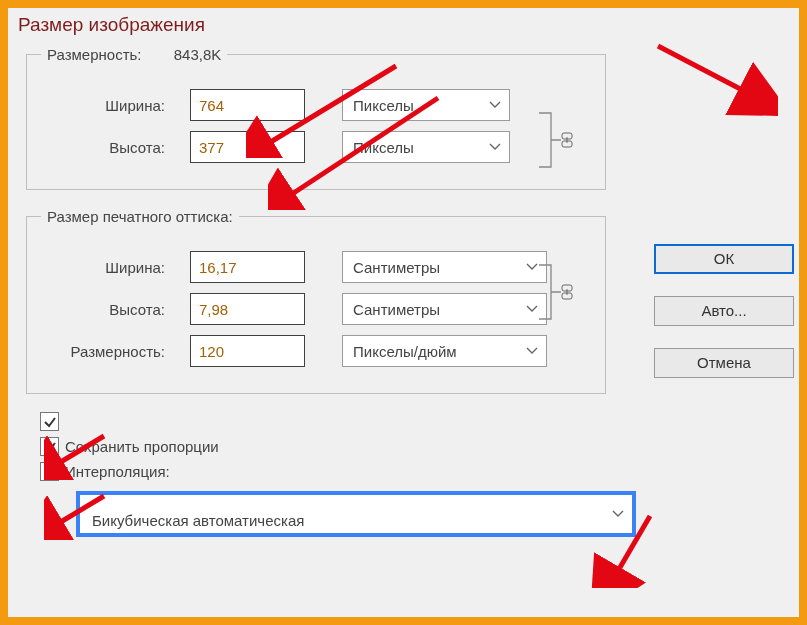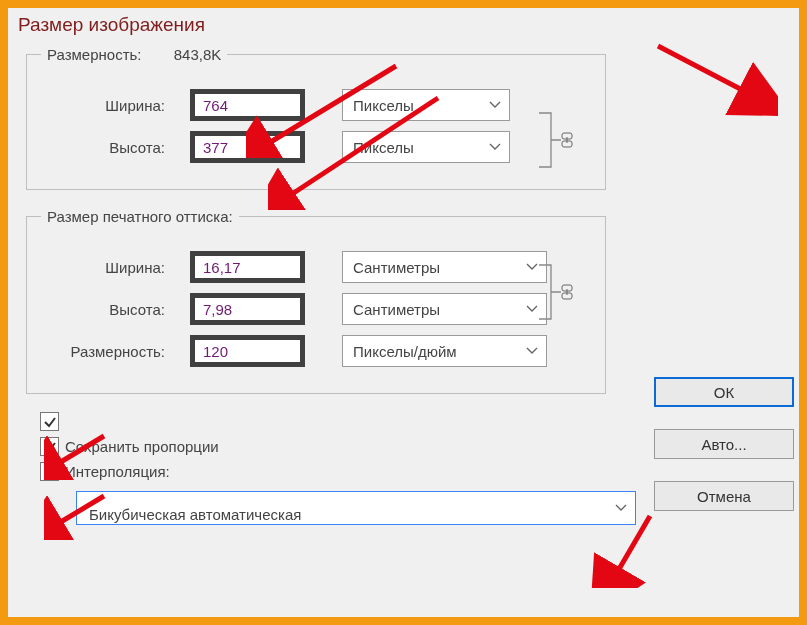--- a/index.html
+++ b/index.html
@@ -19,21 +19,21 @@
     overflow: hidden;
   }
   .title-area {
     padding: 6px 10px 2px 10px;
     color: #7f1d1d;
     font-size: 19px;
   }
   .main-row {
     display: flex;
     flex-direction: row;
-    align-items: flex-end;
+    align-items: center;
   }
   .left-col {
     padding: 8px 8px 8px 18px;
   }
   .right-col {
     padding-top: 60px;
     padding-left: 10px;
   }
   fieldset {
     border: 1px solid #bfbfbf;
@@ -66,25 +66,25 @@
   }
   .lbl-wide {
     width: 130px;
     text-align: right;
     padding-right: 6px;
     color: #444;
   }
   .txt {
     width: 115px;
     height: 32px;
-    border: 5px solid #404040;
+    border: 1px solid #404040;
     background: #fff;
     padding: 0 8px;
     font-size: 15px;
-    color: #701a75;
+    color: #a16207;
     margin-right: 18px;
   }
   .sel {
     width: 168px;
     height: 32px;
     border: 1px solid #9a9a9a;
     background: #fff;
     padding: 0 26px 0 10px;
     font-size: 15px;
     color: #444;
@@ -144,22 +144,22 @@
     margin-right: 6px;
     display: flex;
     align-items: center;
     justify-content: center;
     cursor: pointer;
   }
   .cb svg { display: block; }
   .interp-sel {
     margin: 10px 0 0 50px;
     width: 560px;
-    height: 34px;
-    border: 1px solid #3b82f6;
+    height: 46px;
+    border: 4px solid #3b82f6;
     background: #fff;
     padding: 12px 28px 0 12px;
     display: flex;
     align-items: center;
     position: relative;
     color: #444;
     cursor: pointer;
   }
   
   .arrow {

